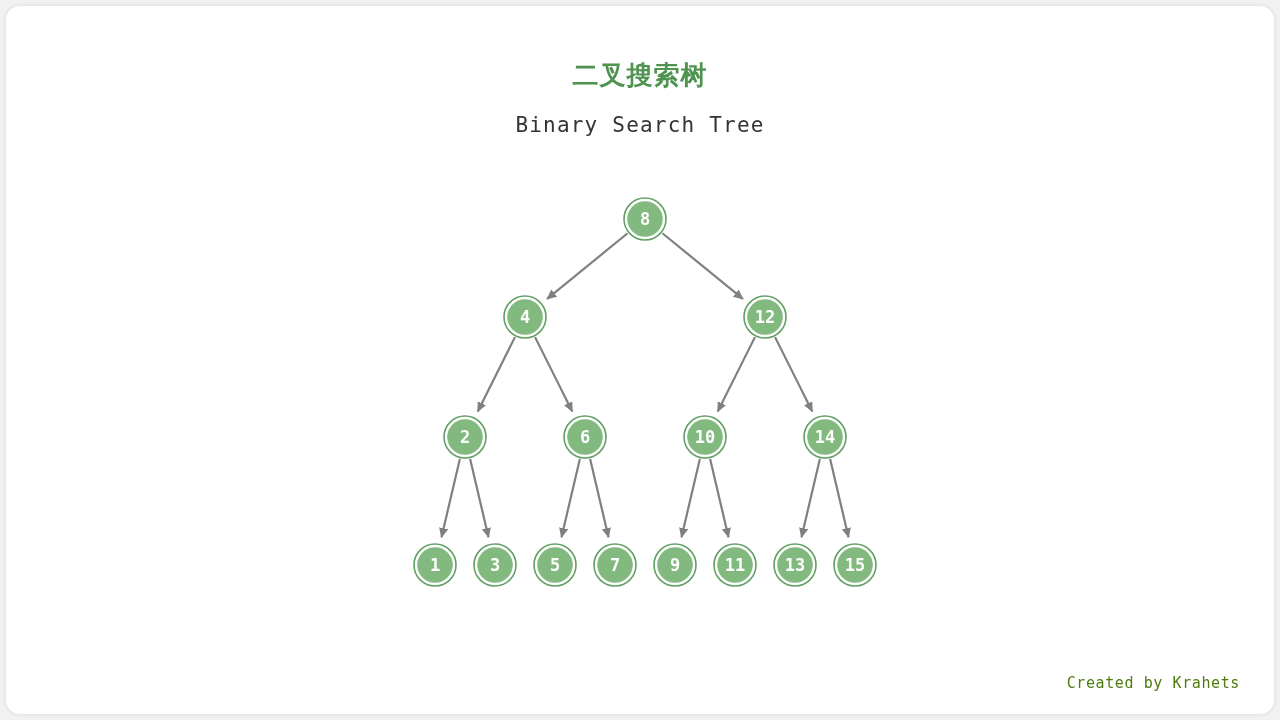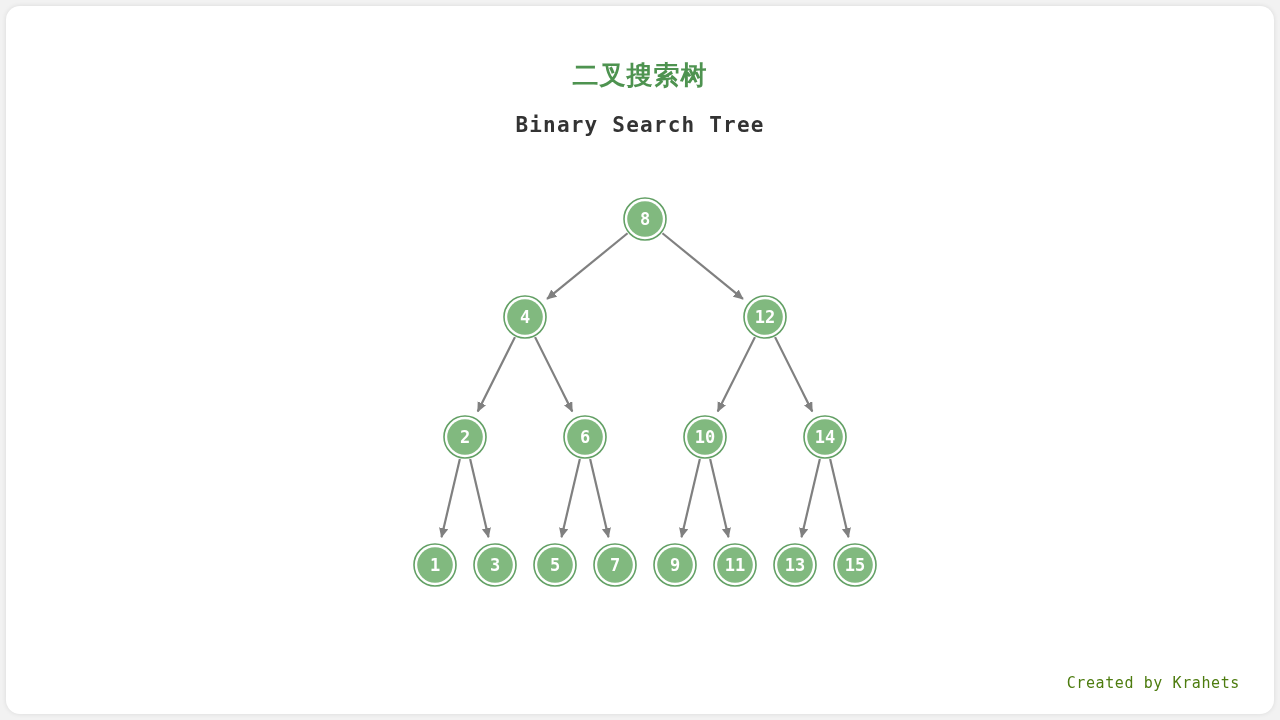--- a/index.html
+++ b/index.html
@@ -43,21 +43,21 @@
     line-height: 34px;
   }
   .subtitle {
     position: absolute;
     left: 0;
     top: 104px;
     width: 1268px;
     text-align: center;
     font-family: "DejaVu Sans Mono", "Liberation Mono", monospace;
     font-size: 21px;
-    font-weight: bold;
+    font-weight: normal;
     color: #333333;
     letter-spacing: 1.2px;
     line-height: 30px;
   }
   .credit {
     position: absolute;
     right: 34px;
     bottom: 22px;
     font-family: "DejaVu Sans Mono", "Liberation Mono", monospace;
     font-size: 15px;

